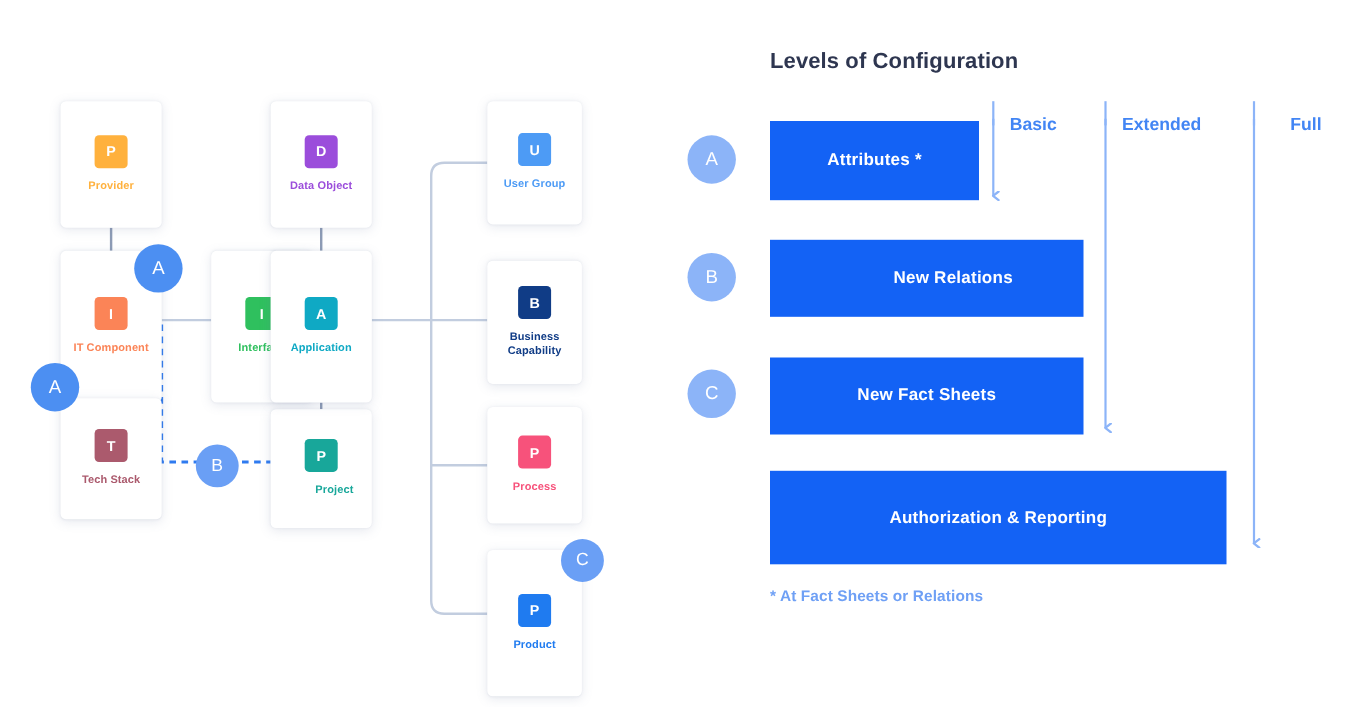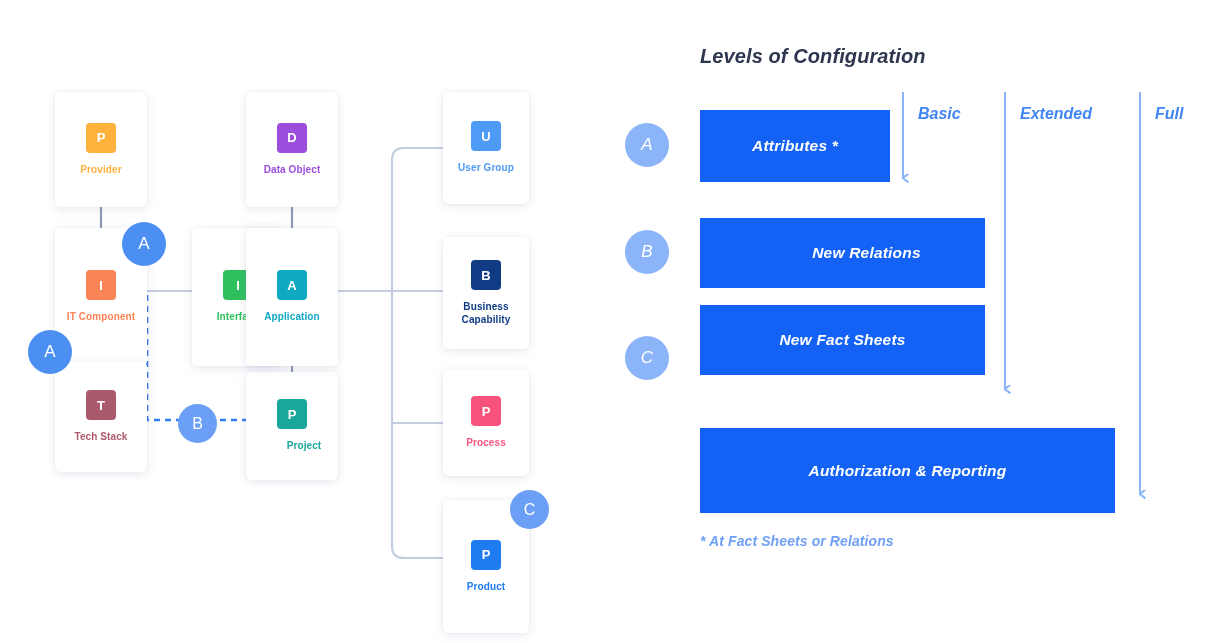--- a/index.html
+++ b/index.html
@@ -95,21 +95,21 @@
     font-weight: normal;
     z-index: 6;
   }
   .badge-lg { width: 44px; height: 44px; font-size: 17px; }
   .badge-md { width: 39px; height: 39px; font-size: 16px; }
 
   
   #right-panel {
     position: absolute;
     left: 620px; top: 0;
-    width: 610px; height: 643px; font-style: italic;
+    width: 610px; height: 643px;
   }
   .level-badge {
     position: absolute;
     width: 44px; height: 44px;
     border-radius: 50%;
     background: #8cb4f8;
     color: #ffffff;
     display: flex;
     align-items: center;
     justify-content: center;
@@ -256,27 +256,27 @@
       <line x1="385" y1="92" x2="385" y2="114" stroke="#8cb4f8" stroke-width="2"></line>
       <line x1="520" y1="92" x2="520" y2="114" stroke="#8cb4f8" stroke-width="2"></line>
 
       <line x1="283" y1="108" x2="283" y2="178" stroke="#8cb4f8" stroke-width="2" marker-end="url(#arrowhead)"></line>
       <line x1="385" y1="108" x2="385" y2="389" stroke="#8cb4f8" stroke-width="2" marker-end="url(#arrowhead)"></line>
       <line x1="520" y1="108" x2="520" y2="494" stroke="#8cb4f8" stroke-width="2" marker-end="url(#arrowhead)"></line>
     </svg>
 
     <div class="col-label" style="left:298px; top:105px;">Basic</div>
     <div class="col-label" style="left:400px; top:105px;">Extended</div>
-    <div class="col-label" style="left:535px; top:105px;">Full</div>
+    <div class="col-label" style="left:553px; top:105px;">Full</div>
 
     <div class="level-badge" style="left:5px; top:123px;">A</div>
     <div class="level-badge" style="left:5px; top:230px;">B</div>
     <div class="level-badge" style="left:5px; top:336px;">C</div>
 
     <div class="level-bar" style="left:80px; top:110px; width:190px; height:72px;">Attributes *</div>
     <div class="level-bar" style="left:80px; top:218px; width:285px; height:70px;padding-left:48px;">New Relations</div>
-    <div class="level-bar" style="left:80px; top:305px; width:285px; height:70px;">New Fact Sheets</div>
+    <div class="level-bar" style="left:80px; top:325px; width:285px; height:70px;">New Fact Sheets</div>
     <div class="level-bar" style="left:80px; top:428px; width:415px; height:85px;">Authorization &amp; Reporting</div>
 
     <div id="footnote">* At Fact Sheets or Relations</div>
   </div>
 
 </div>
 
 </body></html>

